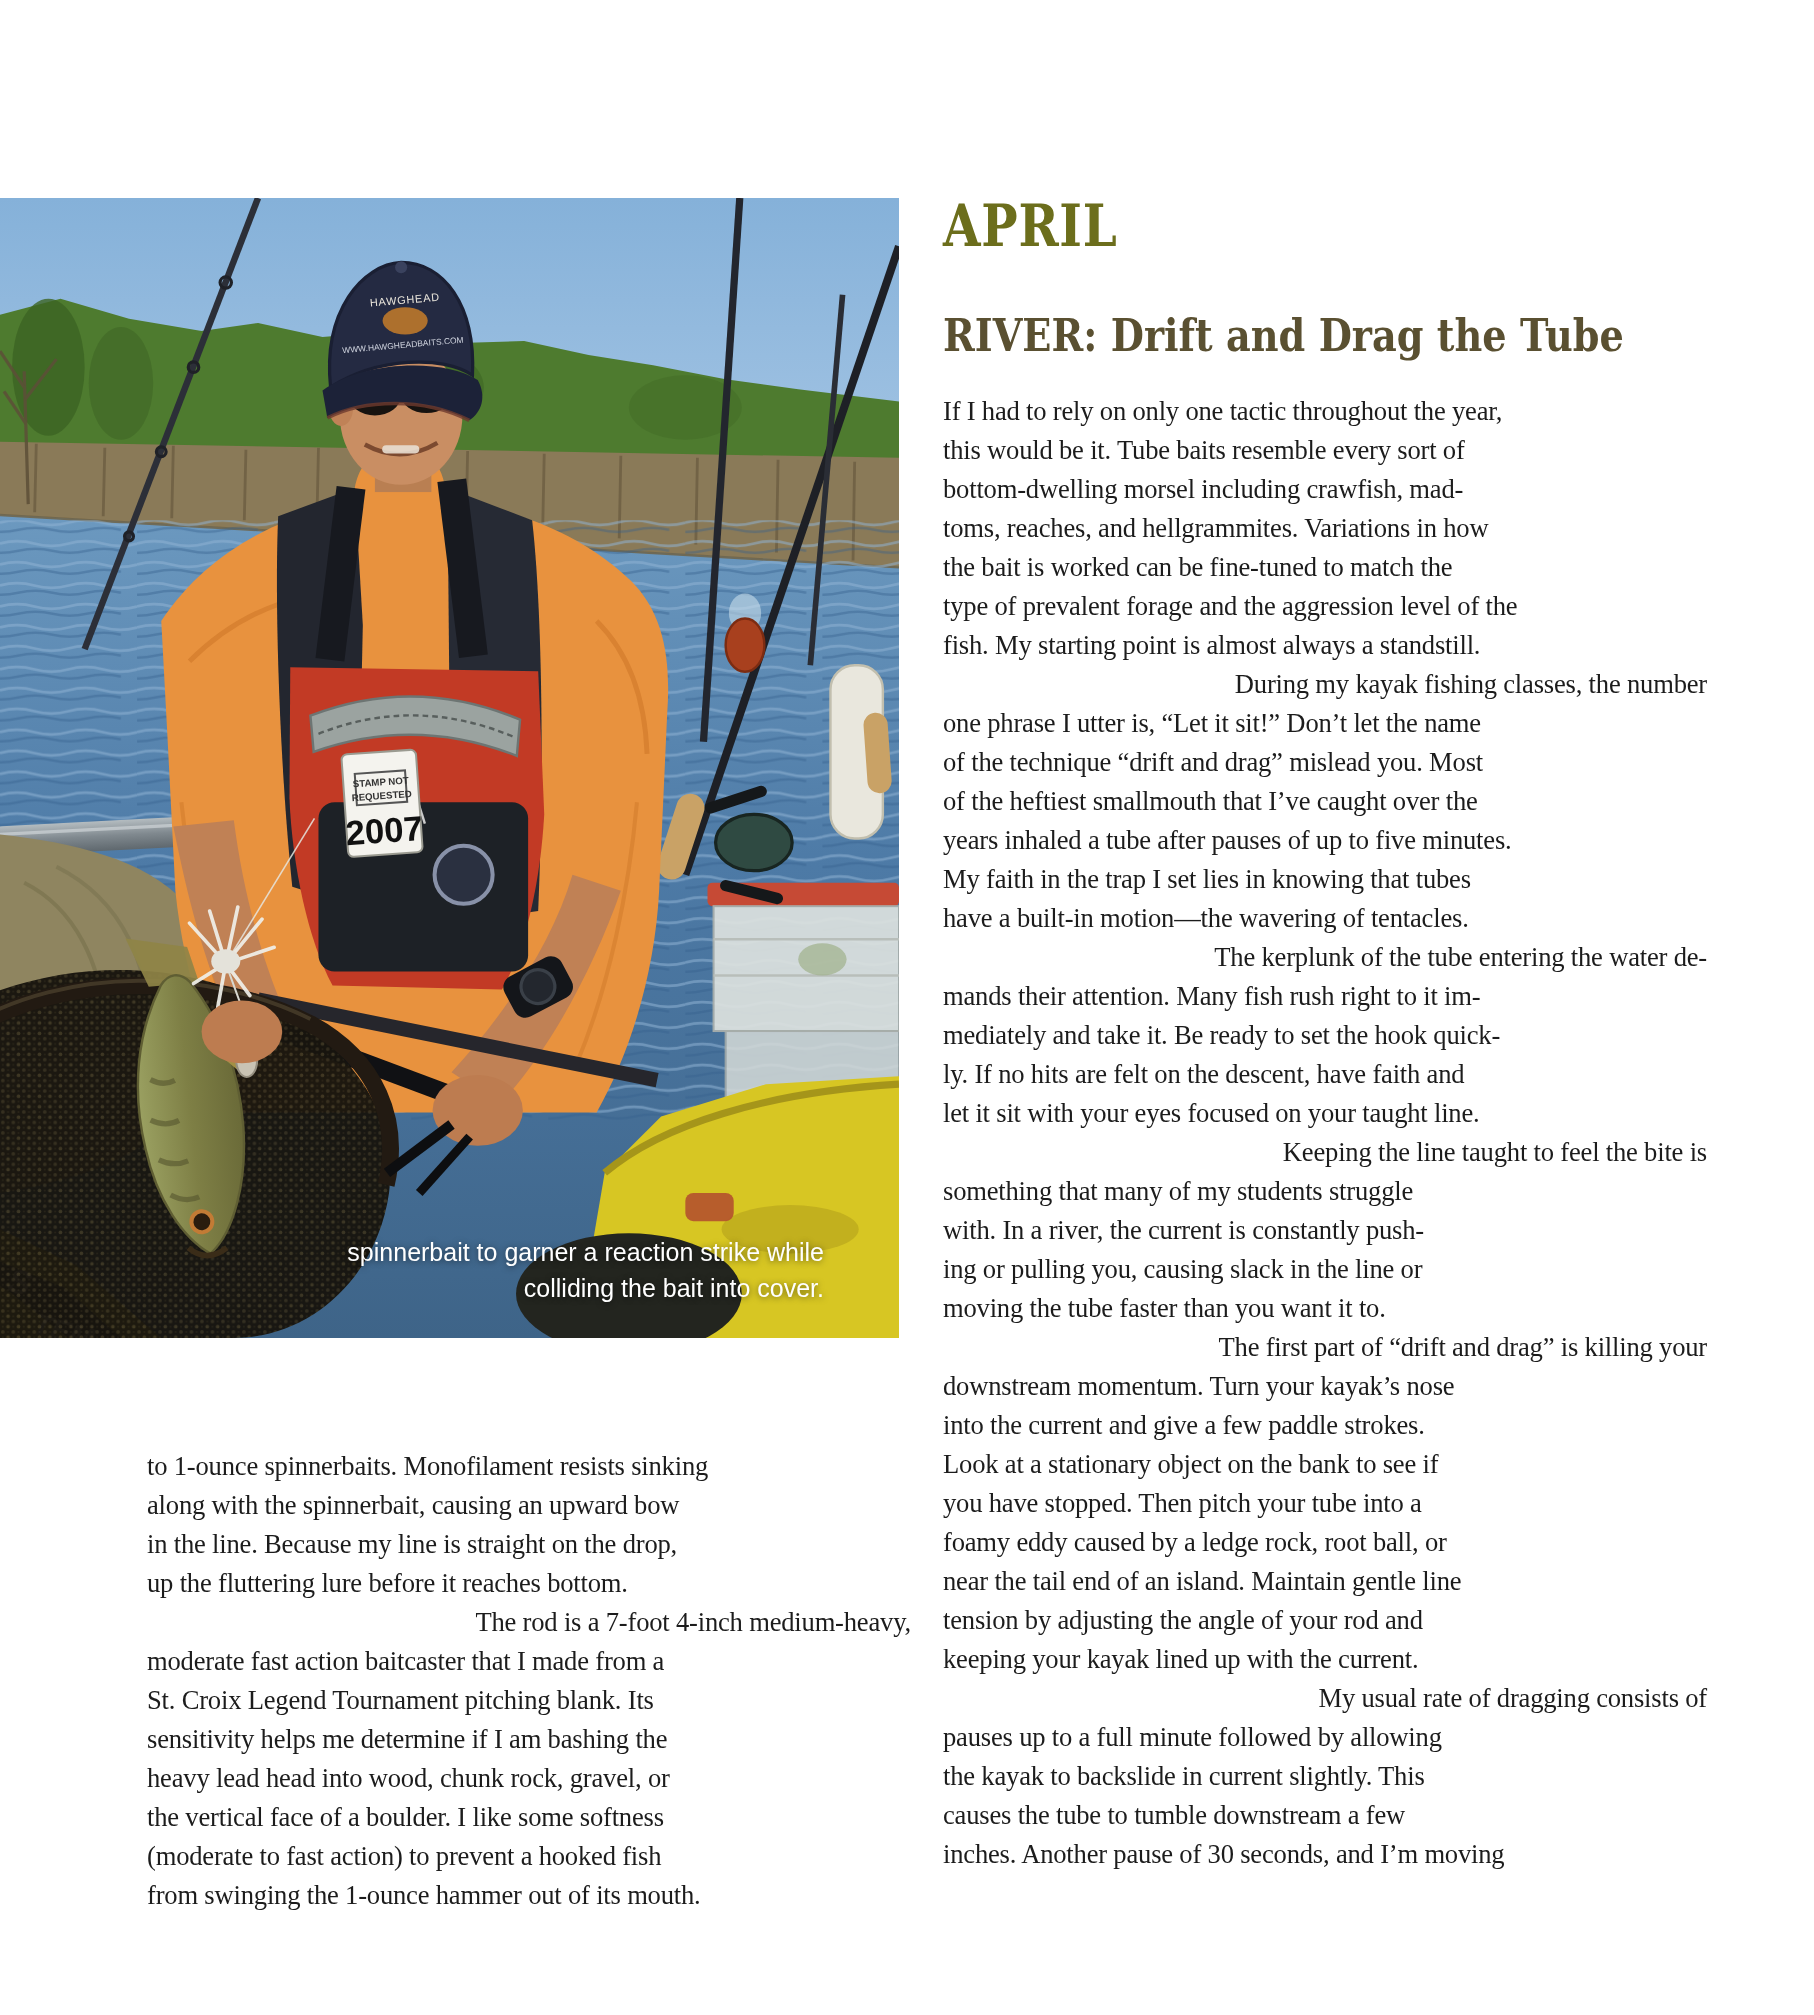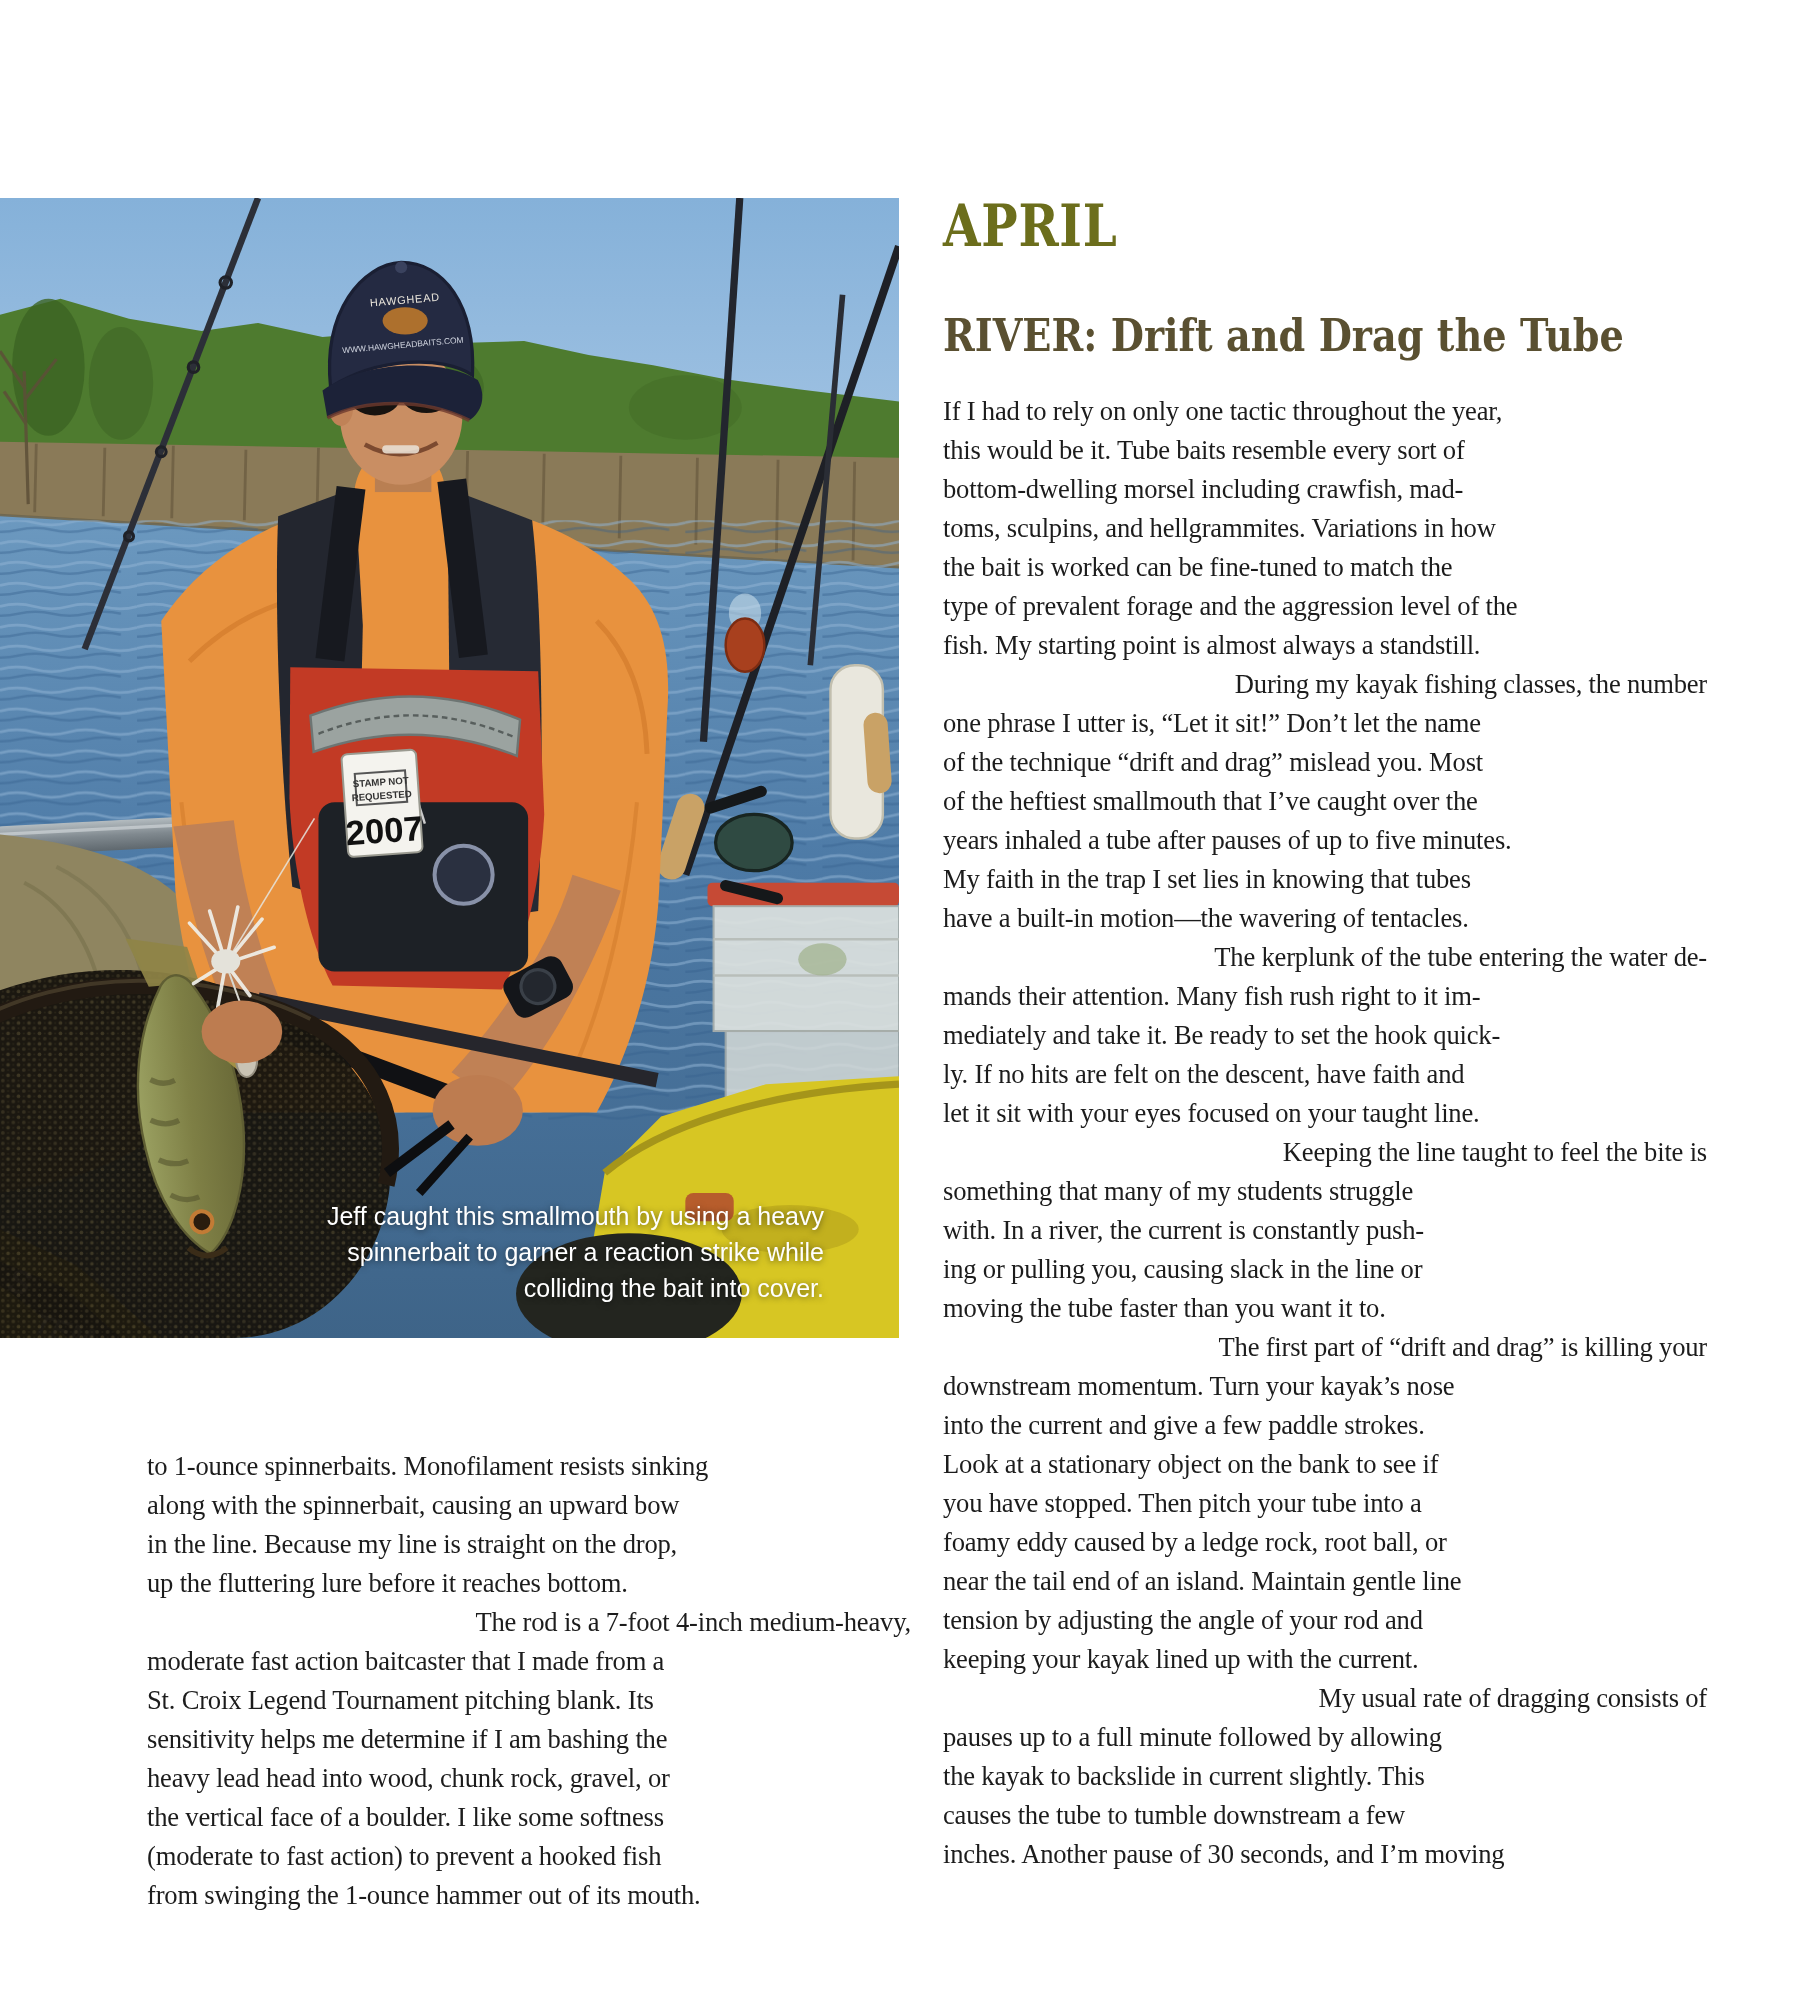--- a/index.html
+++ b/index.html
@@ -257,35 +257,34 @@
 
     <g>
       <ellipse cx="1185" cy="2265" rx="112" ry="88" fill="#bd7c50"></ellipse>
       <path d="M1120,2300 L960,2420" stroke="#0d0e10" stroke-width="26"></path>
       <path d="M1165,2330 L1040,2470" stroke="#0d0e10" stroke-width="22"></path>
     </g>
   </svg>
 
   <div class="caption">
 
-  <div>Jeff caught this smallmouth by using a heavy</div>
       <div>spinnerbait to garner a reaction strike while</div>
       <div>colliding the bait into cover.</div>
     </div>
 </div>
 
 <div class="month-title">APRIL</div>
 <div class="section-title">RIVER: Drift and Drag the Tube</div>
 
 <div class="col col-right">
 
 <div class="line">If I had to rely on only one tactic throughout the year,</div>
     <div class="line">this would be it. Tube baits resemble every sort of</div>
     <div class="line">bottom-dwelling morsel including crawfish, mad-</div>
-    <div class="line">toms, sculpins, and hellgrammites. Variations in how</div>
+    <div class="line">toms, reaches, and hellgrammites. Variations in how</div>
     <div class="line">the bait is worked can be fine-tuned to match the</div>
     <div class="line">type of prevalent forage and the aggression level of the</div>
     <div class="line">fish. My starting point is almost always a standstill.</div>
     <div class="line indent">During my kayak fishing classes, the number</div>
     <div class="line">one phrase I utter is, “Let it sit!” Don’t let the name</div>
     <div class="line">of the technique “drift and drag” mislead you. Most</div>
     <div class="line">of the heftiest smallmouth that I’ve caught over the</div>
     <div class="line">years inhaled a tube after pauses of up to five minutes.</div>
     <div class="line">My faith in the trap I set lies in knowing that tubes</div>
     <div class="line">have a built-in motion—the wavering of tentacles.</div>

